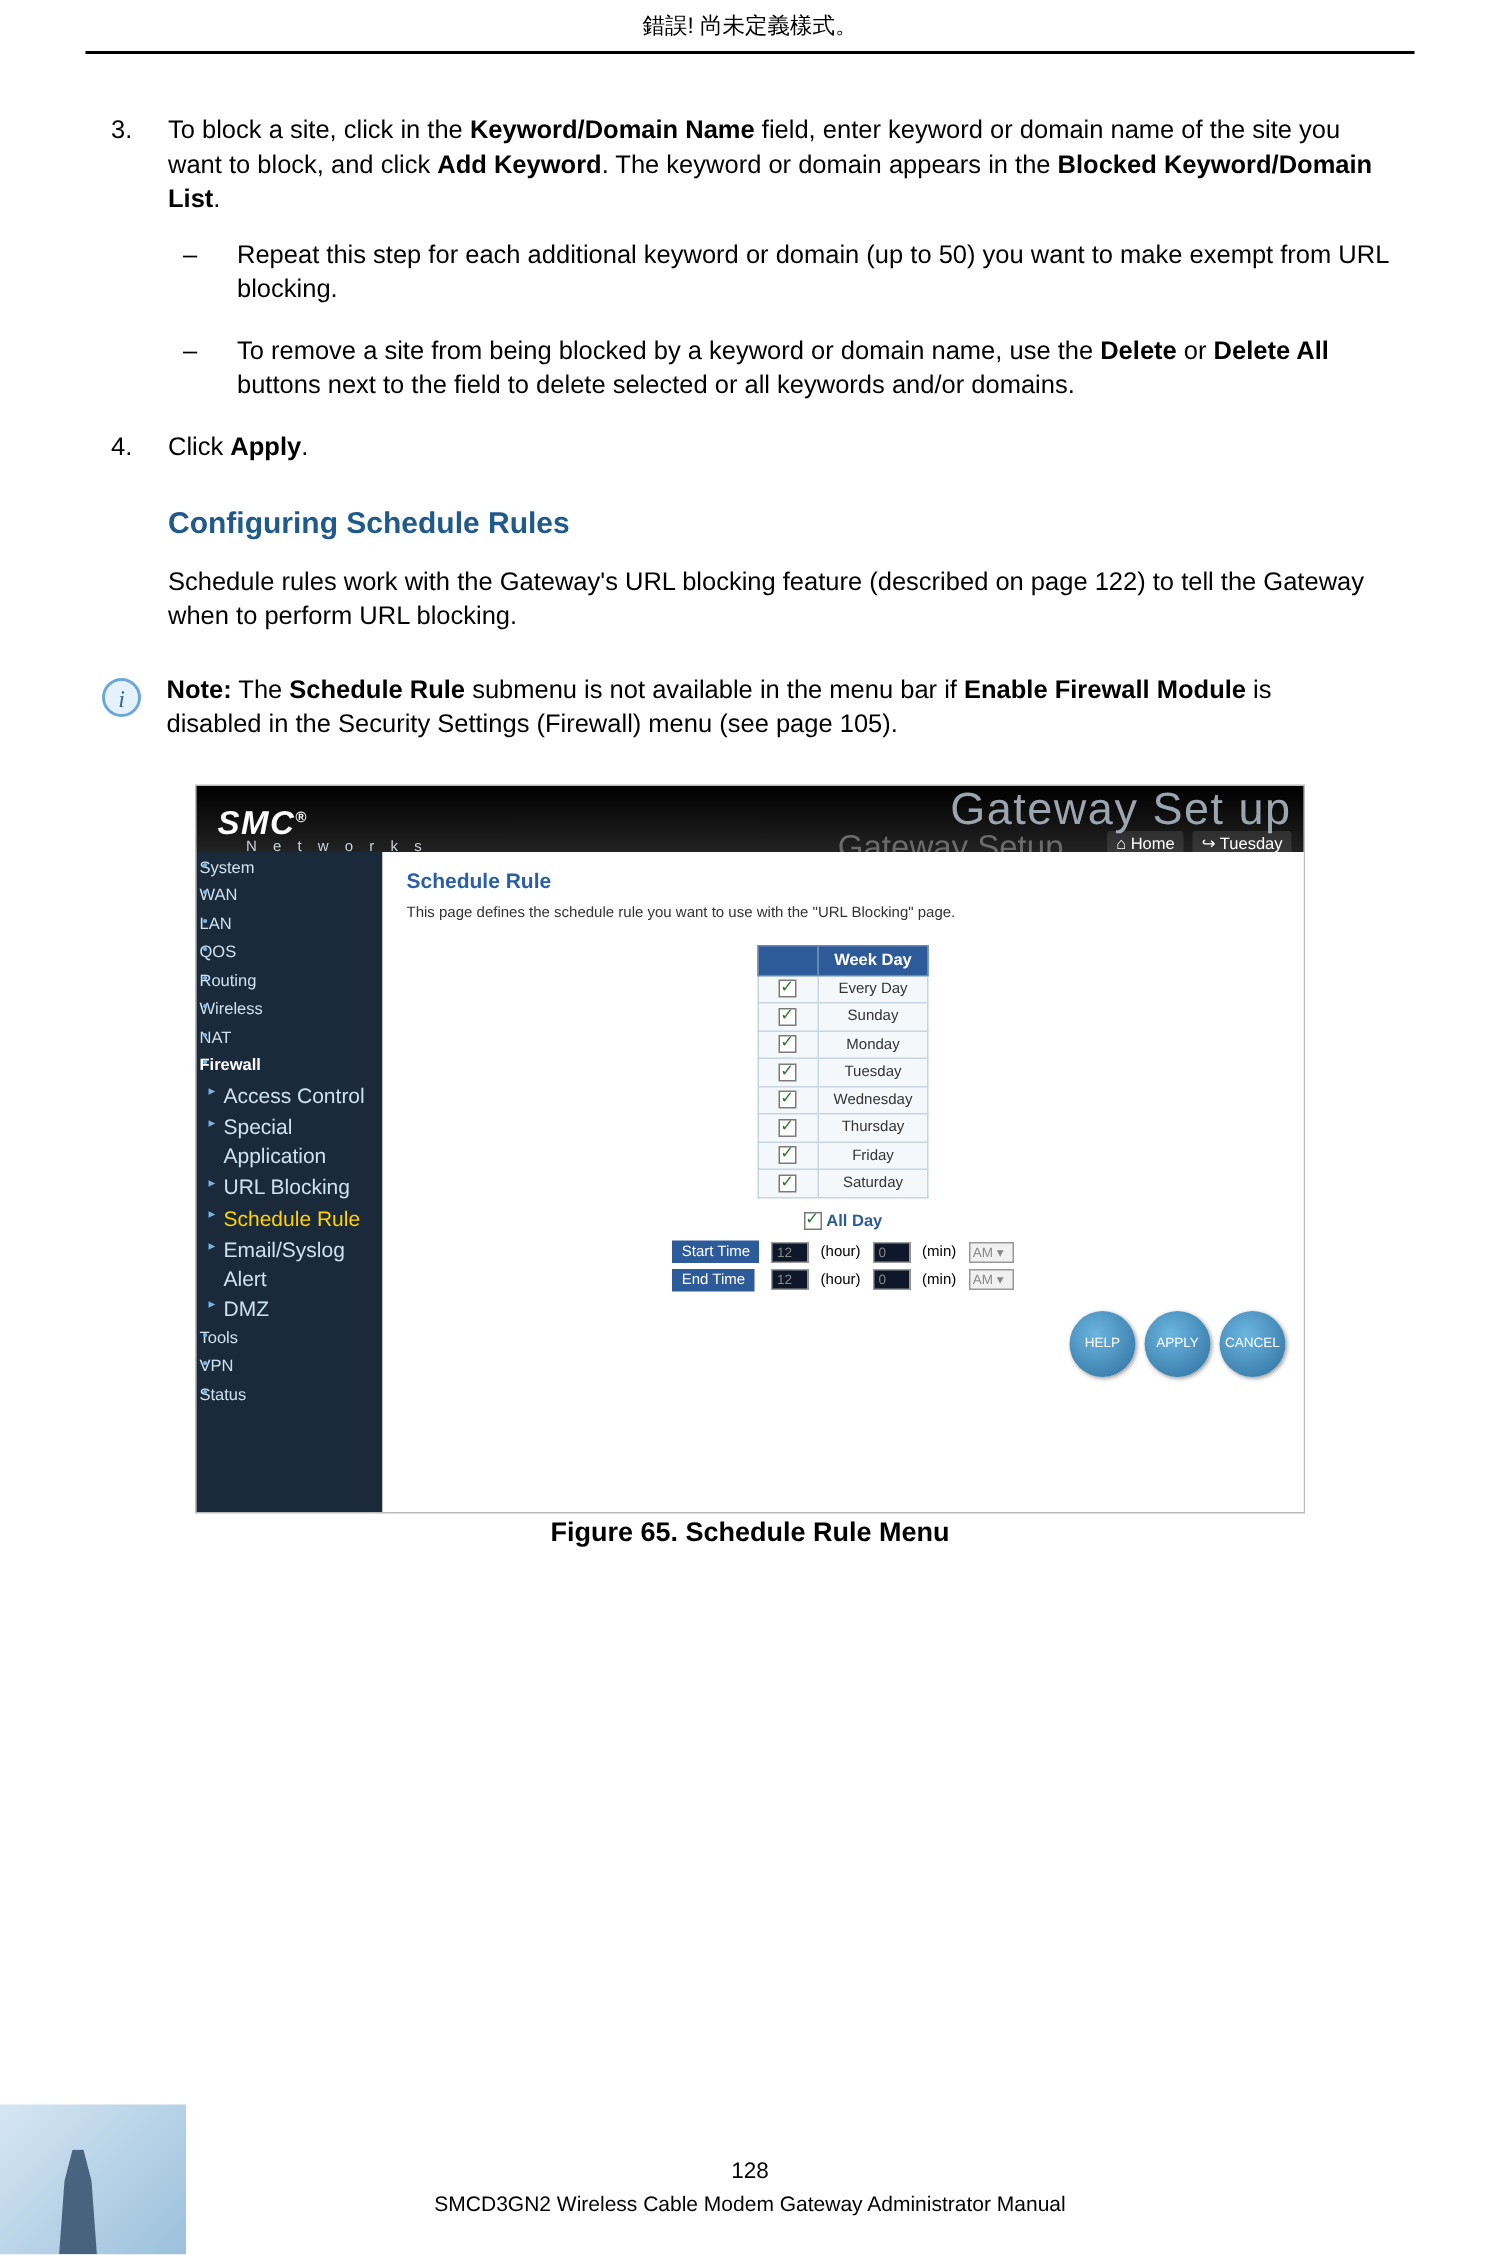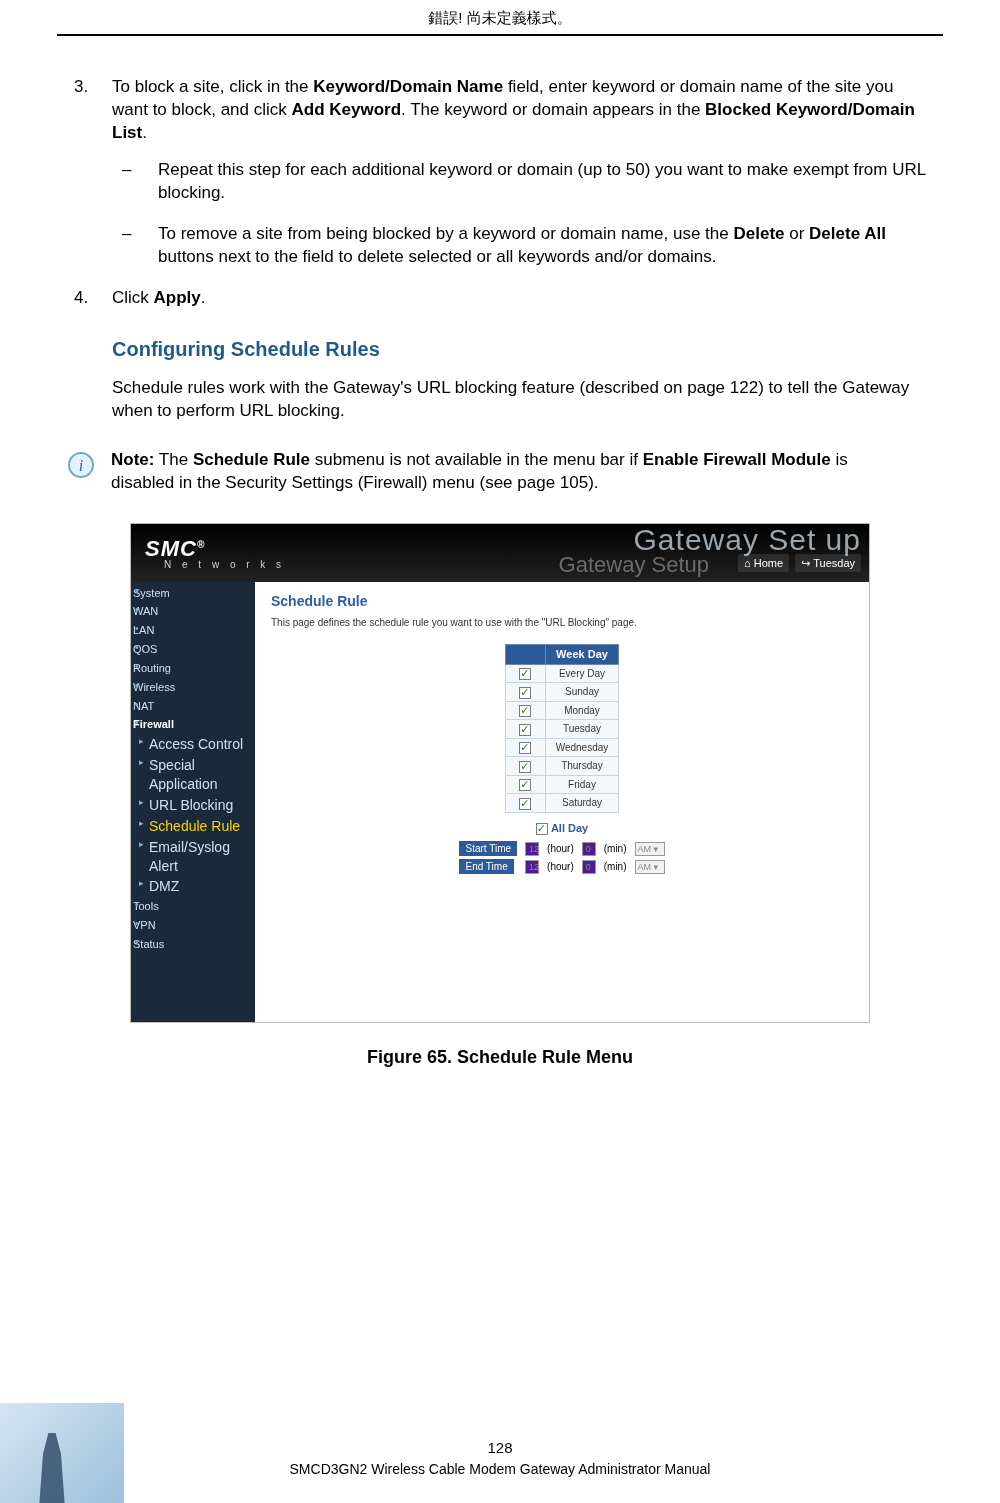--- a/index.html
+++ b/index.html
@@ -68,21 +68,21 @@
   }
   .note-icon svg { width: 28px; height: 28px; }
   .note-text { flex: 1; padding-right: 40px; }
   .screenshot-wrap {
     width: 740px;
     margin: 0 auto;
     border: 1px solid #bbb;
   }
   .shot-header {
     background: linear-gradient(#000, #222);
-    height: 58px;
+    height: 44px;
     position: relative;
     overflow: hidden;
   }
   .shot-logo {
     position: absolute; left: 14px; top: 10px;
     color: #fff; font-style: italic; font-weight: bold;
     font-size: 22px; letter-spacing: 1px;
   }
   .shot-logo .r { font-size: 10px; vertical-align: super; }
   .shot-nw {
@@ -166,22 +166,22 @@
     content: "✓"; position: absolute; left: 0; top: -3px;
     font-size: 11px; color: #2a7a2a;
   }
   .allday-row { text-align: center; margin: 8px 0 4px 0; font-size: 11px; color: #2d5a99; }
   .time-grid {
     margin: 0 auto; border-collapse: collapse;
   }
   .time-grid td { font-size: 10px; padding: 2px 4px; }
   .time-label { background: #2d5a99; color: #fff; padding: 2px 6px; font-size: 10px; }
   .time-input {
-    display: inline-block; width: 14px; height: 14px;
-    border: 1px solid #999; background: #4c1d95; font-size: 9px;
+    display: inline-block; width: 25px; height: 14px;
+    border: 1px solid #999; background: #0f172a; font-size: 9px;
     text-align: left; padding-left: 3px; color: #888;
   }
   .ampm {
     display: inline-block; width: 30px; height: 14px;
     border: 1px solid #999; background: #f1f1f1; font-size: 9px;
     color: #888; text-align: left; padding-left: 2px;
   }
   .btn-row {
     position: absolute; right: 12px; bottom: 90px;
     display: flex; gap: 6px;
@@ -202,21 +202,20 @@
     content: ""; position: absolute; left: 34px; bottom: 0;
     width: 36px; height: 70px;
     background: #1a3a5a;
     clip-path: polygon(40% 0, 60% 0, 75% 30%, 85% 100%, 15% 100%, 25% 30%);
     opacity: 0.9;
   }
   .figcap {
     text-align: center;
     font-weight: bold;
     font-size: 18px;
-    margin-top: 22px;
   }
   .footer {
     position: absolute;
     bottom: 24px; left: 0; right: 0;
     text-align: center;
     font-size: 14px;
   }
   .footer .pn { margin-bottom: 2px; font-size: 15px; }
   b { font-weight: bold; }
 </style>
@@ -360,20 +359,25 @@
             <tr>
               <td><span class="time-label">End Time</span></td>
               <td><span class="time-input">12</span></td>
               <td>(hour)</td>
               <td><span class="time-input">0</span></td>
               <td>(min)</td>
               <td><span class="ampm">AM ▾</span></td>
             </tr>
           </tbody>
             </table>
+          <div class="btn-row">
+            <div class="round-btn">HELP</div>
+            <div class="round-btn">APPLY</div>
+            <div class="round-btn">CANCEL</div>
+          </div>
         </div>
       </div>
     </div>
 
     <div class="figcap">Figure 65. Schedule Rule Menu</div>
 
   </div>
 
   <div class="footer">
     <div class="pn">128</div>

